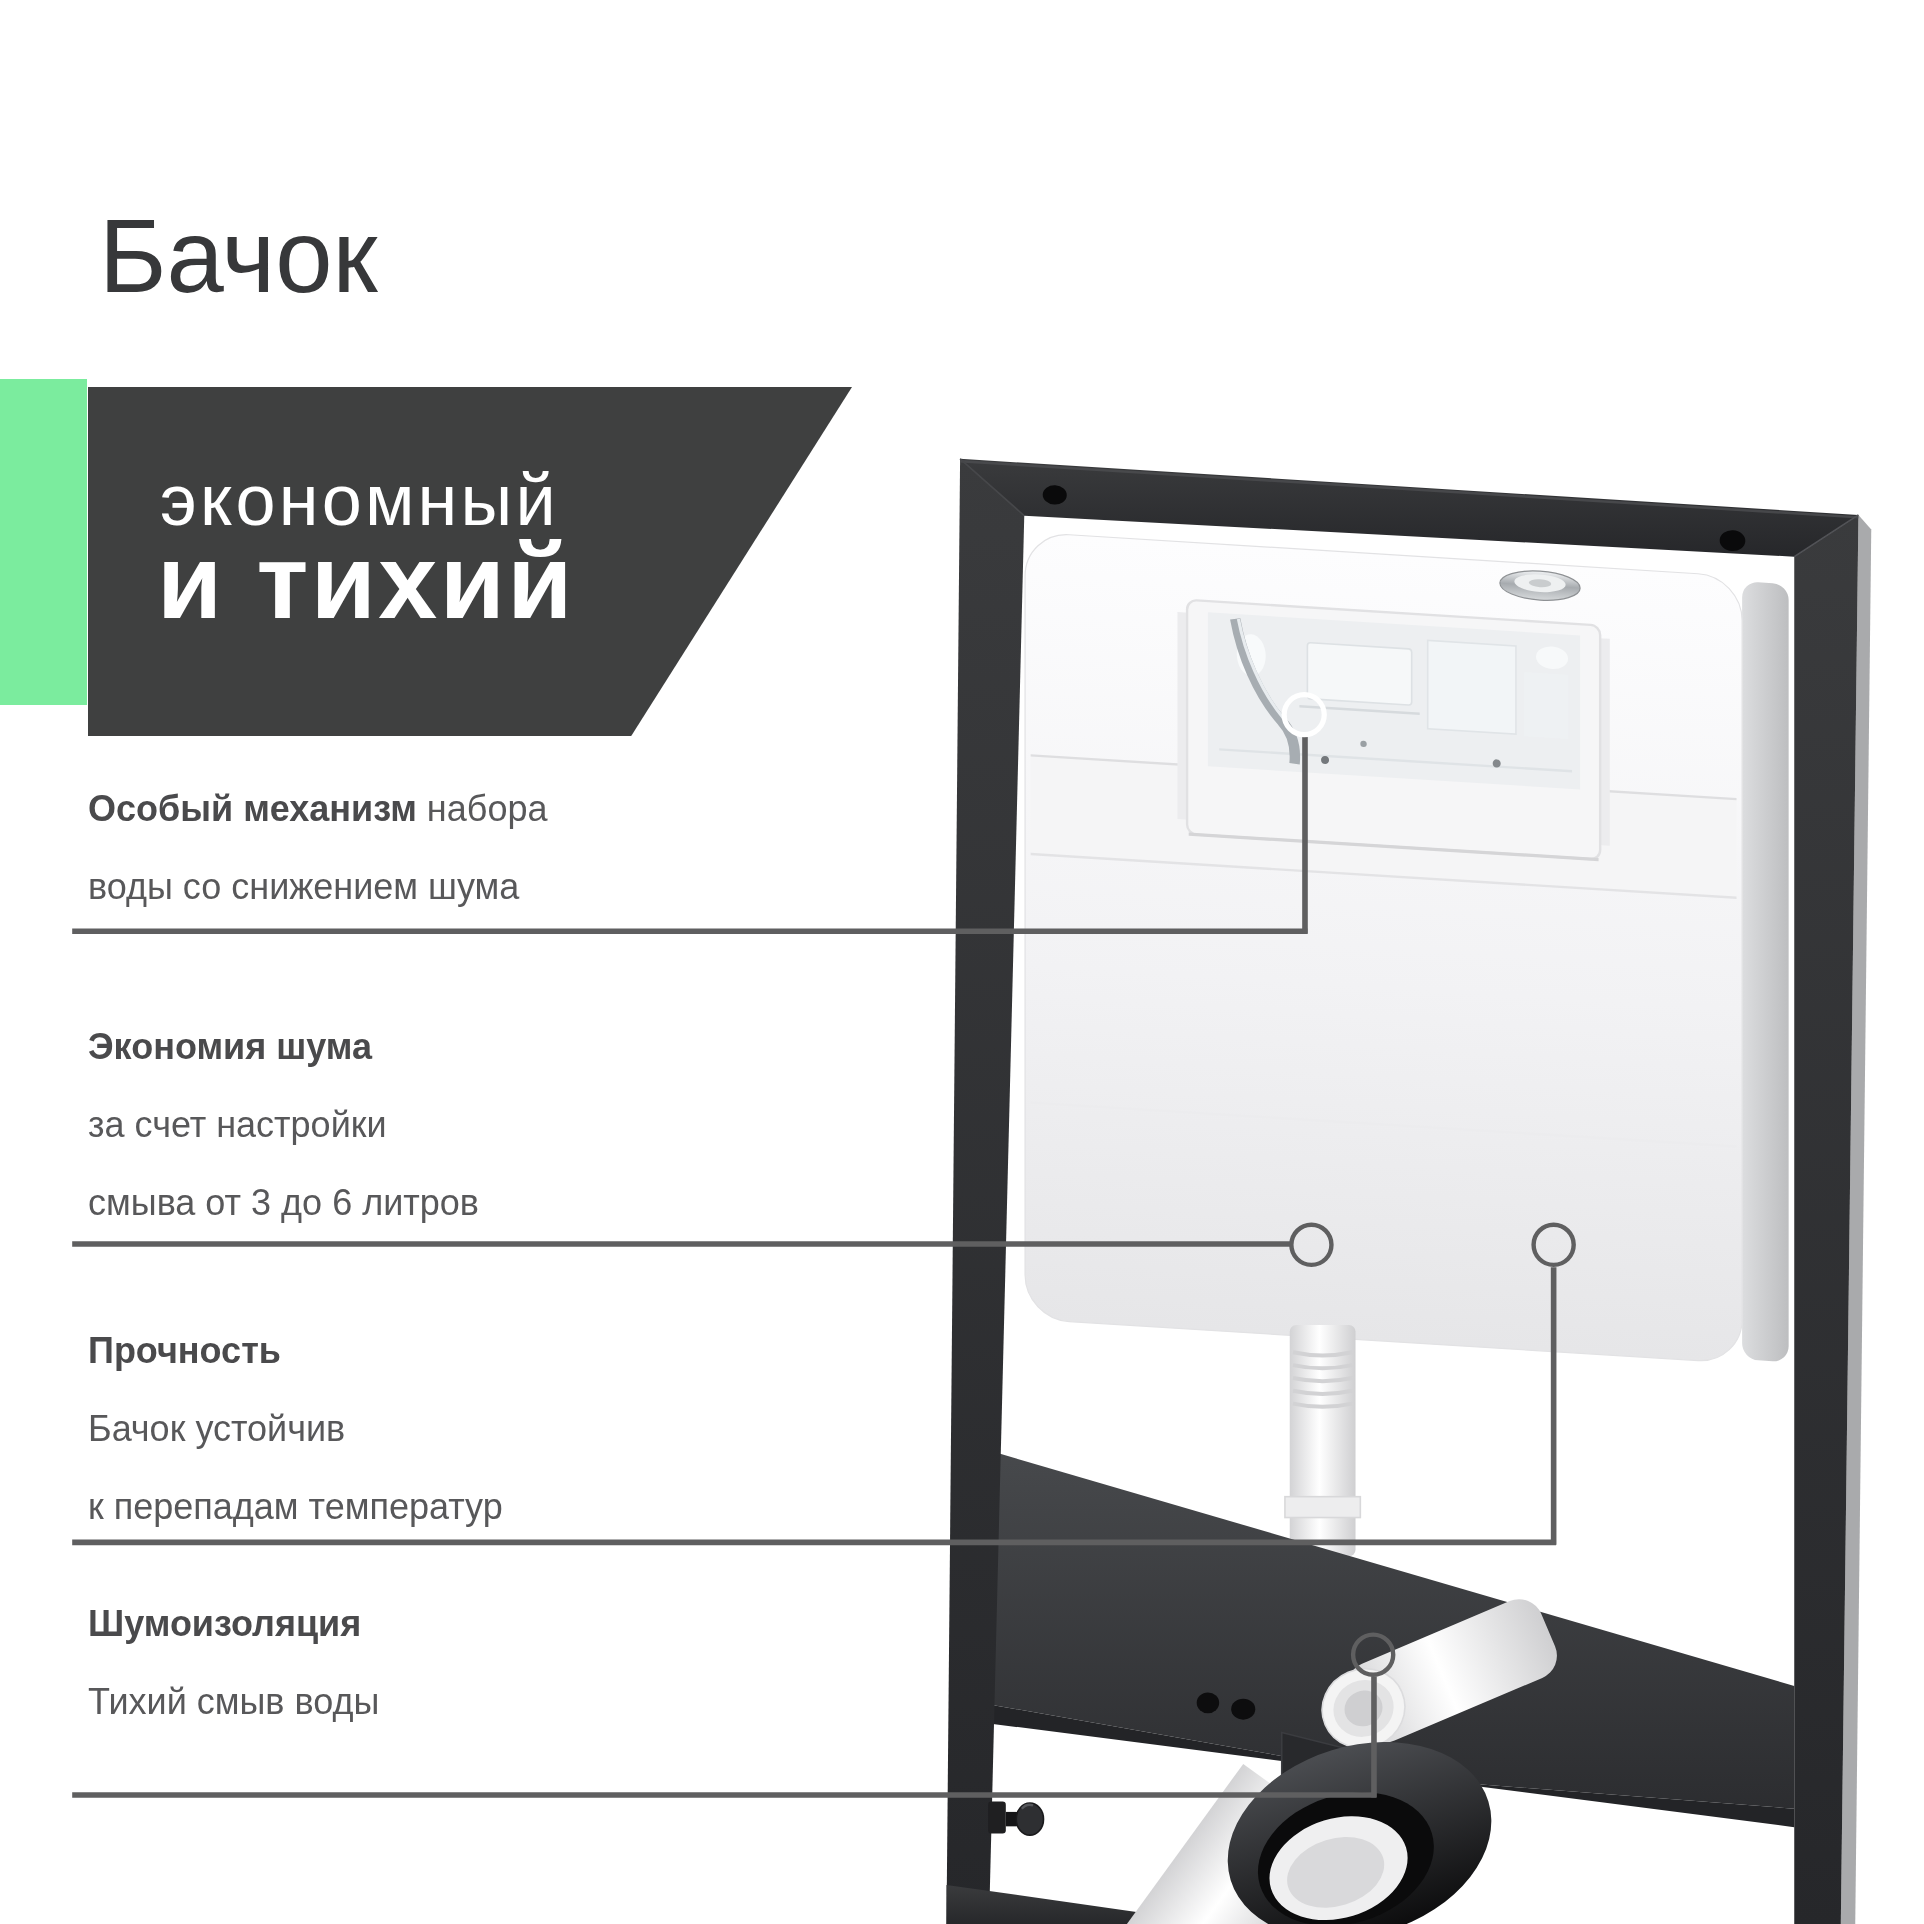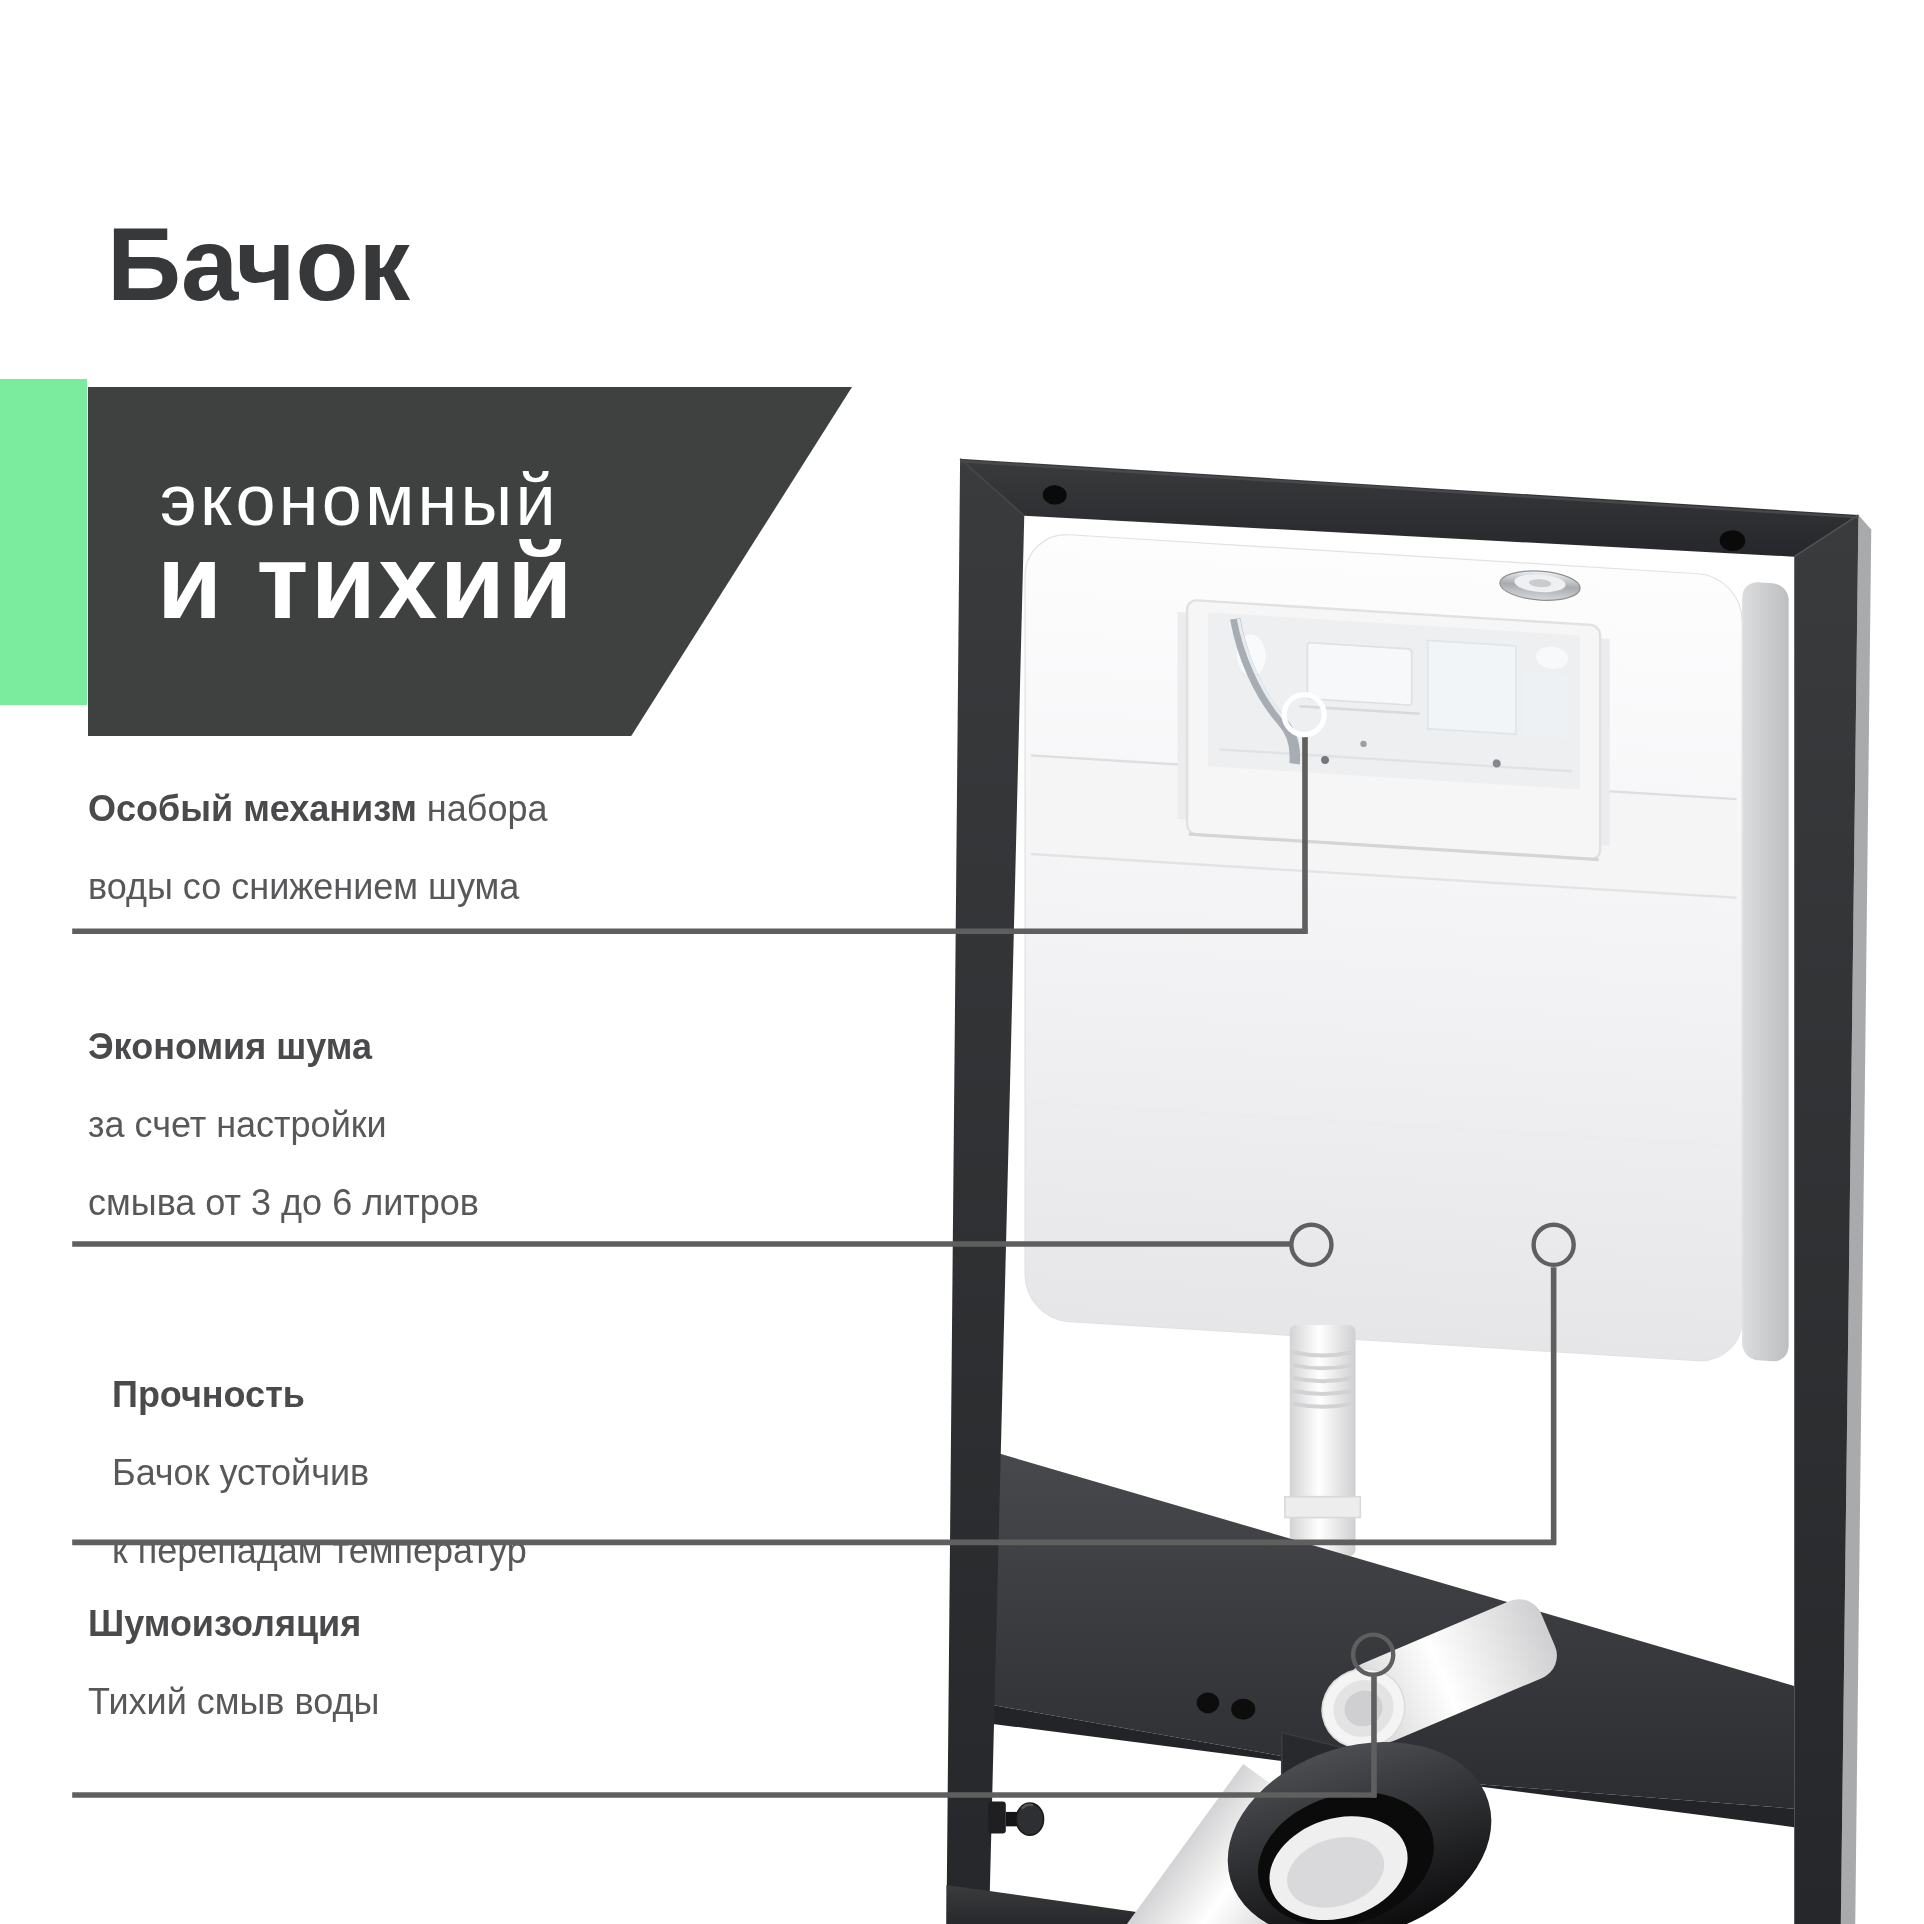--- a/index.html
+++ b/index.html
@@ -7,22 +7,22 @@
     --title-text:#37383a; --feature-text:#58585a; --feature-bold:#4a4a4c;
     --callout:#5f5f60; --bg:#ffffff;
   }
   html,body{margin:0;padding:0;background:#fff;}
   .canvas{
     position:relative; width:1925px; height:1925px; overflow:hidden;
     background:var(--bg);
     font-family:"Liberation Sans","DejaVu Sans",sans-serif;
   }
   .page-title{
-    position:absolute; left:95px; top:201px; margin:12px;
-    font-size:103px; line-height:103px; font-weight:700; color:var(--title-text);
+    position:absolute; left:95px; top:201px; margin:4px;
+    font-size:103px; line-height:103px; font-weight:400; color:var(--title-text);
     letter-spacing:0;
   }
   .green-bar{
     position:absolute; left:0; top:379px; width:87px; height:326px;
     background:var(--accent);
   }
   .banner{
     position:absolute; left:88px; top:387px; width:764px; height:349px;
     background:var(--banner-bg);
     clip-path:polygon(0 0,100% 0,71.1% 100%,0 100%);
@@ -36,21 +36,21 @@
     position:absolute; left:69px; top:141px;
     font-size:106px; line-height:106px; font-weight:700; letter-spacing:2.4px;
     color:var(--banner-text);
   }
   .feature{
     position:absolute; left:88px; width:1043px;
     font-size:36px; line-height:78px; color:var(--feature-text);
     white-space:pre-line;
   }
   .feature b{font-weight:700; color:var(--feature-bold);}
-  .f1{top:770px;} .f2{top:1008px;} .f3{top:1356px;margin-left:24px;} .f4{top:1585px;}
+  .f1{top:770px;} .f2{top:1008px;} .f3{top:1312px;} .f4{top:1585px;}
   .scene{position:absolute; left:0; top:0; pointer-events:none;}
   .leader{stroke:var(--callout); stroke-width:7; fill:none;}
   .ring{stroke:var(--callout); stroke-width:5.5; fill:none;}
   .ring-white{stroke:#ffffff; stroke-width:6.5; fill:none;}
 </style>
 </head>
 <body>
 
 <div class="canvas">
 

